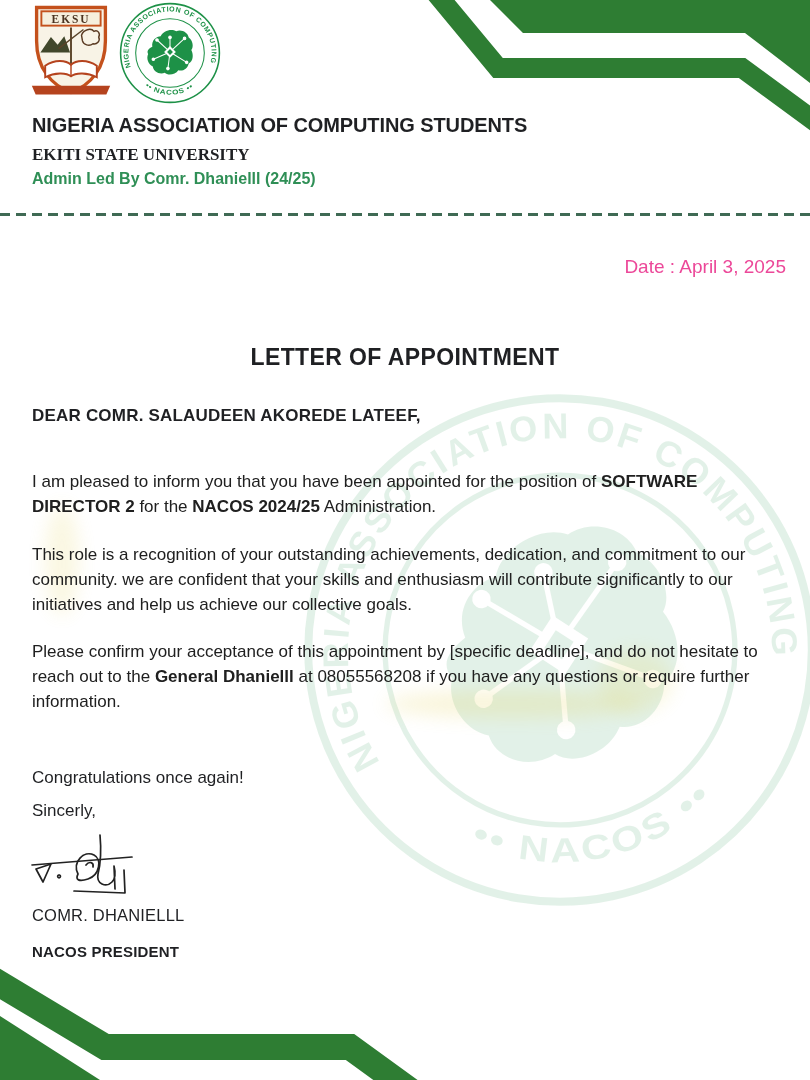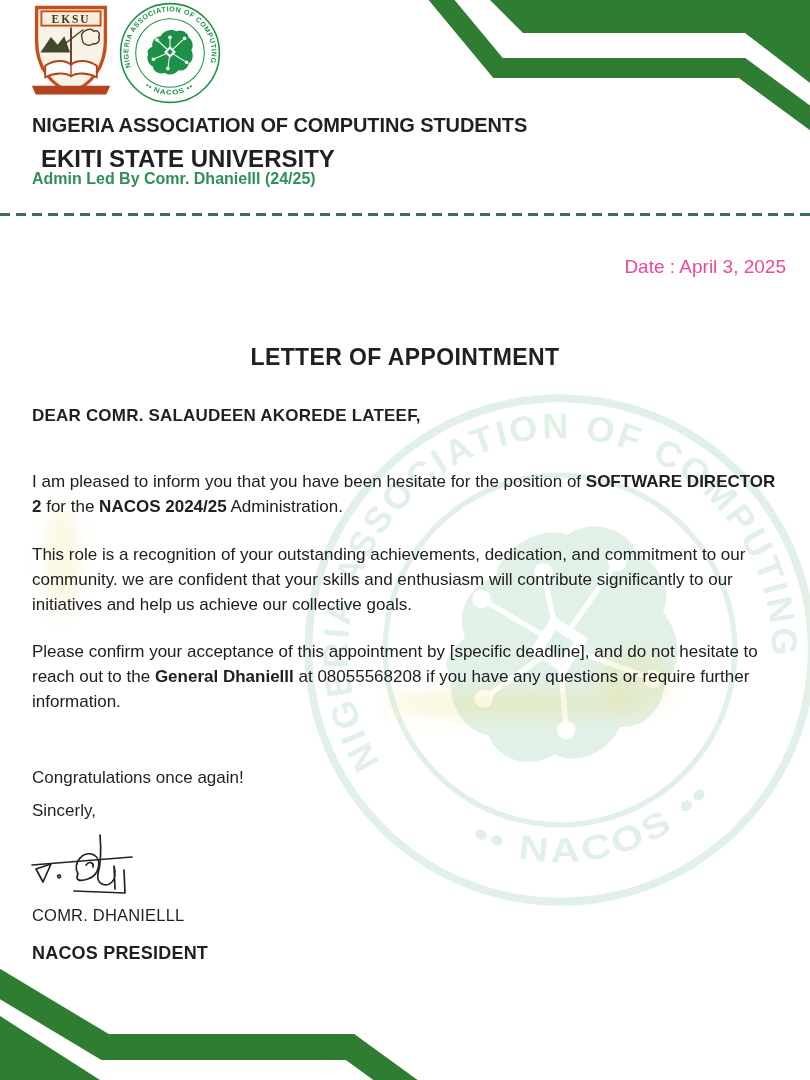--- a/index.html
+++ b/index.html
@@ -19,35 +19,35 @@
     background:#ffffff;overflow:hidden;
     font-family:"Liberation Sans",sans-serif;color:var(--ink);
   }
   .abs{position:absolute;}
   svg{display:block;}
   
   .deco-top{left:0;top:0;}
   .deco-bottom{left:0;bottom:0;}
   
   .org-name{left:32px;top:114px;font-size:20px;font-weight:bold;letter-spacing:-0.1px;}
-  .university{left:41px;top:145px;font-size:24px;font-weight:bold;}
+  .university{left:32px;top:145px;font-size:17px;font-weight:bold;font-family:Liberation Serif, serif;}
   .admin-line{left:32px;top:170px;font-size:16px;font-weight:bold;color:var(--accent-green);}
   .divider{left:0;top:213px;width:810px;height:3px;
     background:repeating-linear-gradient(to right,var(--dash-green) 0 10px,transparent 10px 16px);}
   
   .date-line{right:24px;top:256px;font-size:19px;color:#ec4899;}
   .title{left:0;top:344px;width:810px;text-align:center;font-size:23px;font-weight:bold;letter-spacing:0.4px;}
   .salutation{left:32px;top:406px;font-size:17px;font-weight:bold;letter-spacing:0.2px;}
   .para{left:32px;width:748px;font-size:17px;line-height:25.2px;color:#202020;}
   .p1{top:452px;} .p2{top:525px;} .p3{top:622px;} .p4{top:720px;white-space:nowrap;width:auto;}
   .congrats{left:32px;top:768px;font-size:17px;}
   .signoff{left:32px;top:801px;font-size:17px;}
   .sig-svg{left:26px;top:832px;}
   .sig-name{left:32px;top:906px;font-size:16.5px;font-weight:normal;letter-spacing:0.2px;}
-  .sig-role{left:32px;top:943px;font-size:18px;font-weight:bold;letter-spacing:0.2px;}
+  .sig-role{left:32px;top:943px;font-size:15px;font-weight:bold;letter-spacing:0.2px;}
   
   .watermark{left:295px;top:385px;opacity:0.12;transform:rotate(-12deg);}
   .smudge{border-radius:50%;background:#e3cf4e;filter:blur(9px);}
   .smudge-a{left:45px;top:505px;width:34px;height:110px;opacity:.16;}
   .smudge-b{left:385px;top:690px;width:255px;height:28px;opacity:.20;}
   .smudge-c{left:598px;top:650px;width:75px;height:62px;opacity:.16;}
   b{font-weight:bold;}
 </style>
 </head>
 <body>
@@ -151,21 +151,21 @@
 
   <div class="abs org-name">NIGERIA ASSOCIATION OF COMPUTING STUDENTS</div>
   <div class="abs university">EKITI STATE UNIVERSITY</div>
   <div class="abs admin-line">Admin Led By Comr. Dhanielll (24/25)</div>
   <div class="abs divider"></div>
 
   <div class="abs date-line">Date : April 3, 2025</div>
   <div class="abs title">LETTER OF APPOINTMENT</div>
   <div class="abs salutation">DEAR COMR. SALAUDEEN AKOREDE LATEEF,</div>
 
-  <p class="abs para p1"><span>I am pleased to inform you that you have been hesitate for the position of </span><b>SOFTWARE DIRECTOR 2</b><span> for the </span><b>NACOS 2024/25</b><span> Administration.</span></p>
+  <p class="abs para p1"><span>I am pleased to inform you that you have been appointed for the position of </span><b>SOFTWARE DIRECTOR 2</b><span> for the </span><b>NACOS 2024/25</b><span> Administration.</span></p>
   <p class="abs para p2"><span>This role is a recognition of your outstanding achievements, dedication, and commitment to our community. we are confident that your skills and enthusiasm will contribute significantly to our initiatives and help us achieve our collective goals.</span></p>
   <p class="abs para p3"><span>Please confirm your acceptance of this appointment by [specific deadline], and do not hesitate to reach out to the </span><b>General Dhanielll</b><span> at 08055568208 if you have any questions or require further information.</span></p>
 
   <div class="abs congrats">Congratulations once again!</div>
   <div class="abs signoff">Sincerly,</div>
 
   <svg class="abs sig-svg" width="115" height="68" viewBox="0 0 115 68">
     <g fill="none" stroke="#222222" stroke-width="1.7" stroke-linecap="round" stroke-linejoin="round">
       <path d="M6,33 L106,25"></path>
       <path d="M10,37 L25,32 L17,50 Z"></path>

